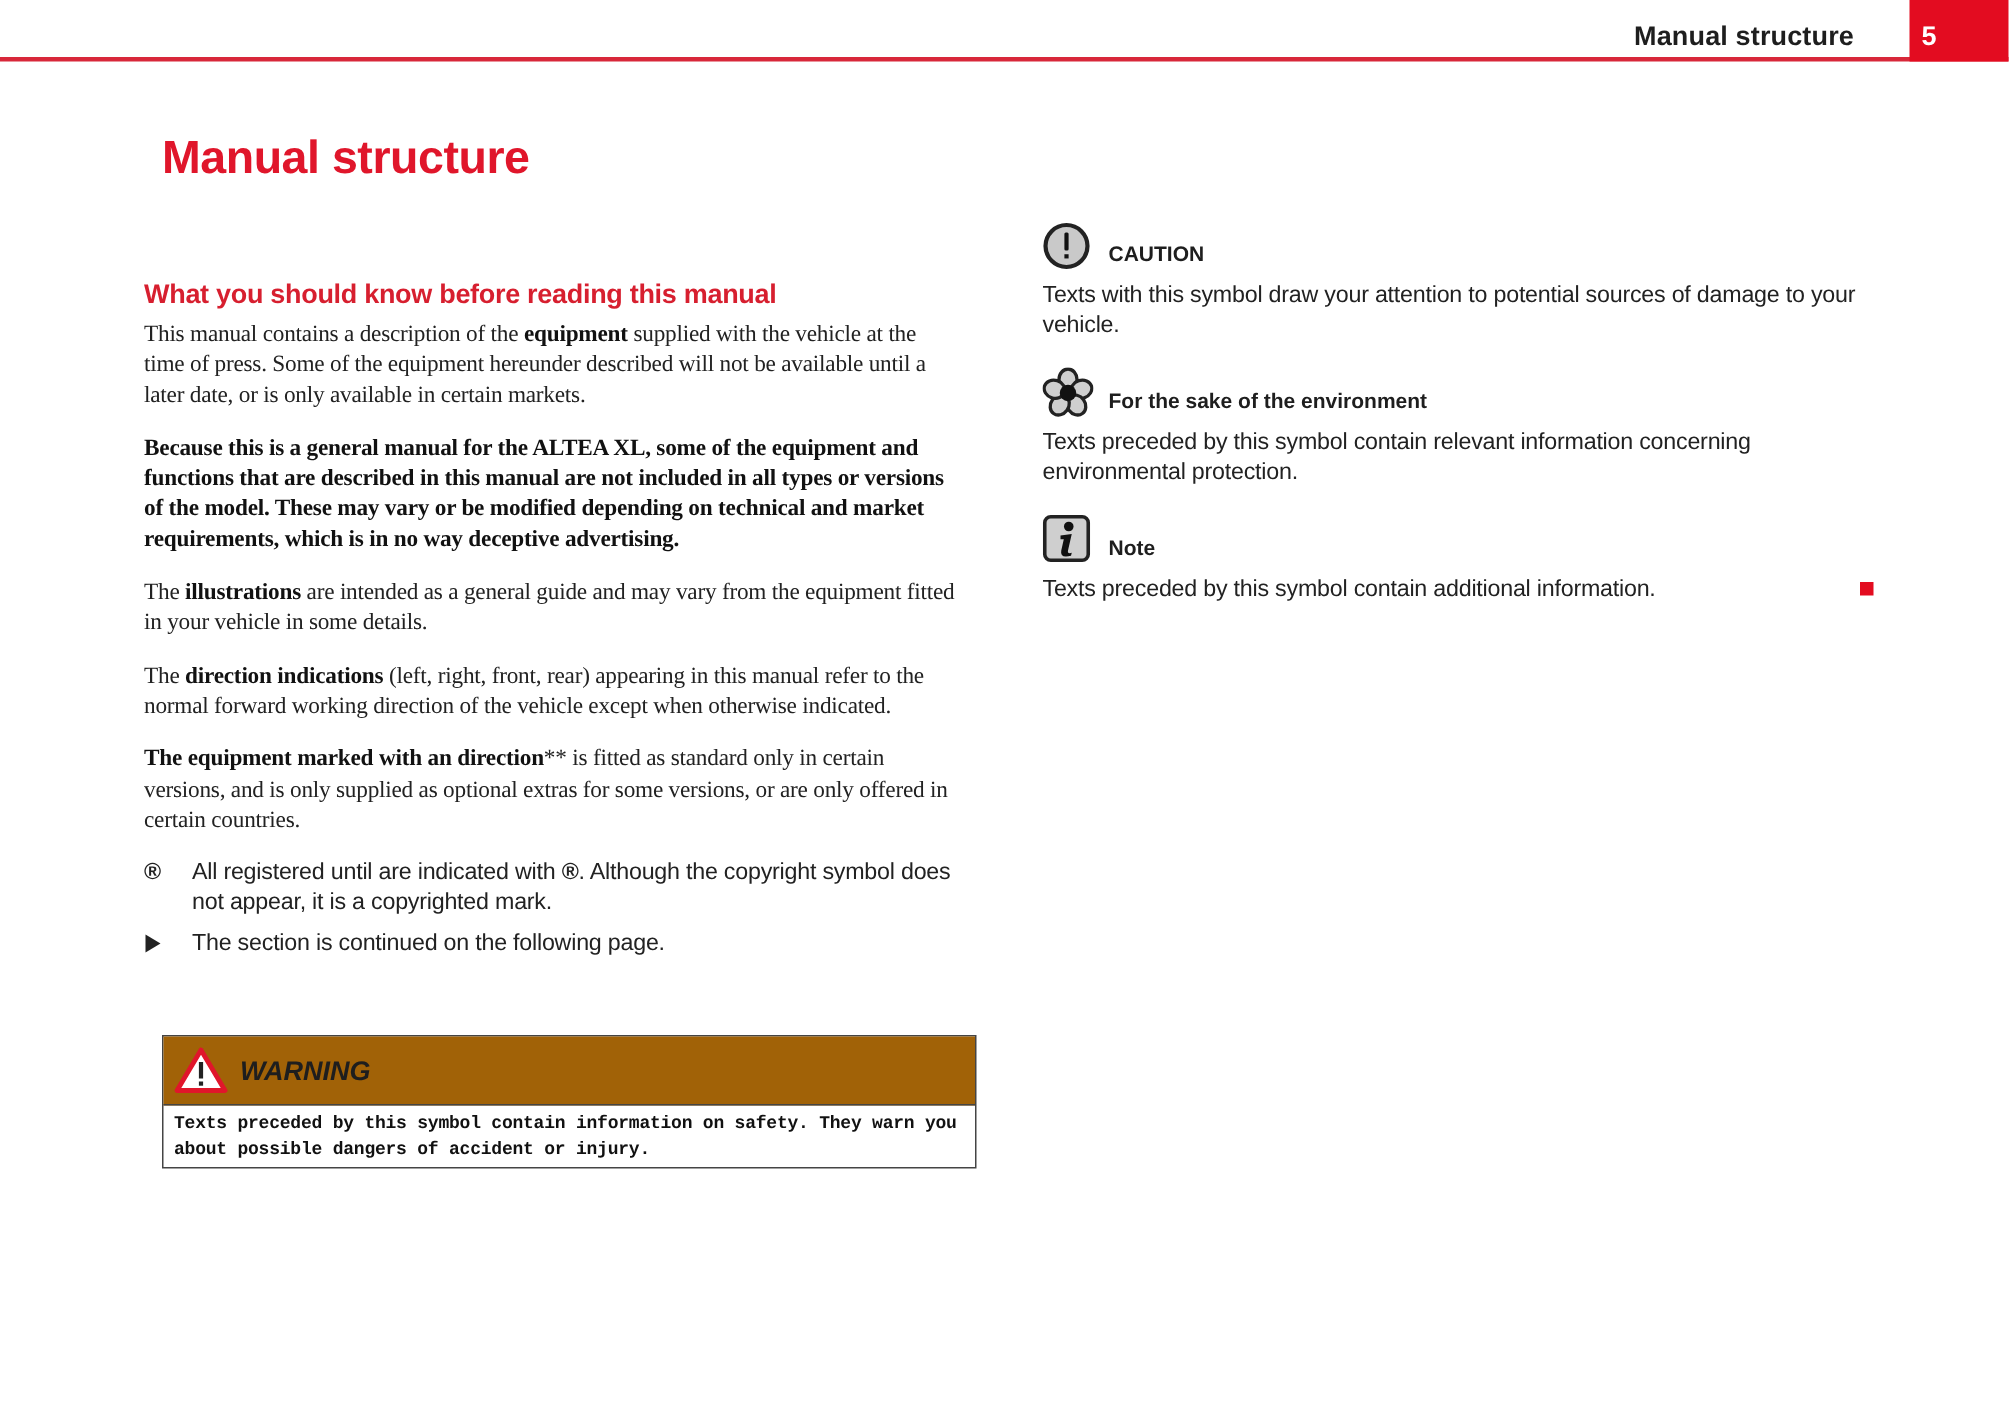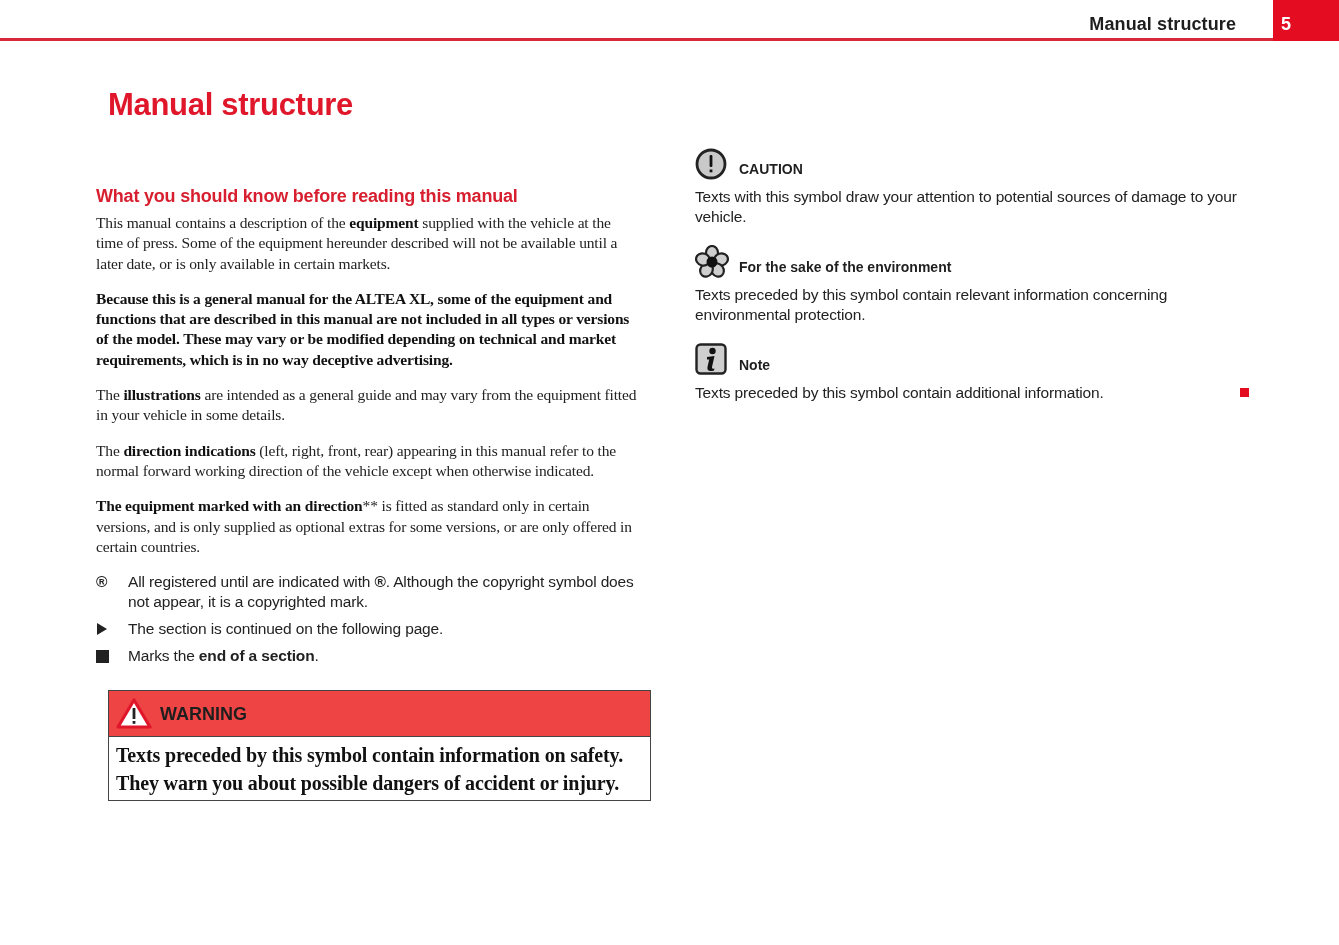--- a/index.html
+++ b/index.html
@@ -24,26 +24,26 @@
     p.bold { font-weight: bold; color: #111; }
 
     .legend-row { display: flex; font-size: 15.5px; line-height: 20.3px; margin-bottom: 6px;
                   font-family: "Liberation Sans", sans-serif; letter-spacing: -0.15px; }
     .legend-sym { width: 32px; flex: none; font-weight: bold; color: #222; }
     .legend-sym .sq { display: inline-block; width: 13px; height: 13px; background: #222; margin-top: 4px; }
     .legend-sym .tri { display: inline-block; width: 0; height: 0; border-top: 6px solid transparent;
                        border-bottom: 6px solid transparent; border-left: 10px solid #222; margin-top: 4px; margin-left: 1px; }
 
     .warning-box { position: absolute; left: 108px; top: 690px; width: 541px; border: 1px solid #444; }
-    .warning-head { background: #ef4444; height: 45px; border-bottom: 1px solid #444; position: relative; }
+    .warning-head { background: #a16207; height: 45px; border-bottom: 1px solid #444; position: relative; font-style: italic; }
     .warning-head .wicon { position: absolute; left: 7px; top: 7px; }
     .warning-head .wlabel { position: absolute; left: 51px; top: 13px; font-size: 18px; font-weight: bold; color: #1e1e1e;
                             font-family: "Liberation Sans", sans-serif; }
-    .warning-body { padding: 4px 7px 3px 7px; font-size: 20px; line-height: 28px; font-weight: bold; color: #111;
-                    font-family: Liberation Serif, serif; letter-spacing: -0.15px; }
+    .warning-body { padding: 4px 7px 3px 7px; font-size: 12px; line-height: 17px; font-weight: bold; color: #111;
+                    font-family: Liberation Mono, monospace; letter-spacing: -0.15px; }
 
     .note-block { position: absolute; left: 695px; width: 560px; }
     .note-icon { position: absolute; left: 0; top: 0; }
     .note-label { position: absolute; left: 44px; font-size: 14px; font-weight: bold; color: #1e1e1e;
                   font-family: "Liberation Sans", sans-serif; }
     .note-text { position: absolute; left: 0; font-size: 15.5px; line-height: 20.3px; color: #222; width: 545px;
                  font-family: "Liberation Sans", sans-serif; letter-spacing: -0.15px; }
     .end-mark { position: absolute; left: 1240px; top: 388px; width: 9px; height: 9px; background: #e30c20; }
   </style>
 </head>
@@ -69,24 +69,20 @@
 
   <p class="t"><b>The equipment marked with an direction</b><span>** is fitted as standard only in certain versions, and is only supplied as optional extras for some versions, or are only offered in certain countries.</span></p>
 
   <div class="legend-row">
     <div class="legend-sym">®</div>
     <div><span>All registered until are indicated with </span><b>®</b><span>. Although the copyright symbol does not appear, it is a copyrighted mark.</span></div>
   </div>
   <div class="legend-row">
     <div class="legend-sym"><span class="tri"></span></div>
     <div>The section is continued on the following page.</div>
-  </div>
-  <div class="legend-row">
-    <div class="legend-sym"><span class="sq"></span></div>
-    <div><span>Marks the </span><b>end of a section</b><span>.</span></div>
   </div>
 </div>
 
 <div class="warning-box">
   <div class="warning-head">
     <span class="wicon">
       <svg width="36" height="31" viewBox="0 0 36 31">
         <path d="M18 2 L34 29 L2 29 Z" fill="#ffffff" stroke="#e0162b" stroke-width="3.2" stroke-linejoin="round"></path>
         <rect x="16.6" y="10" width="2.8" height="11" fill="#222"></rect>
         <rect x="16.6" y="23" width="2.8" height="2.8" fill="#222"></rect>

